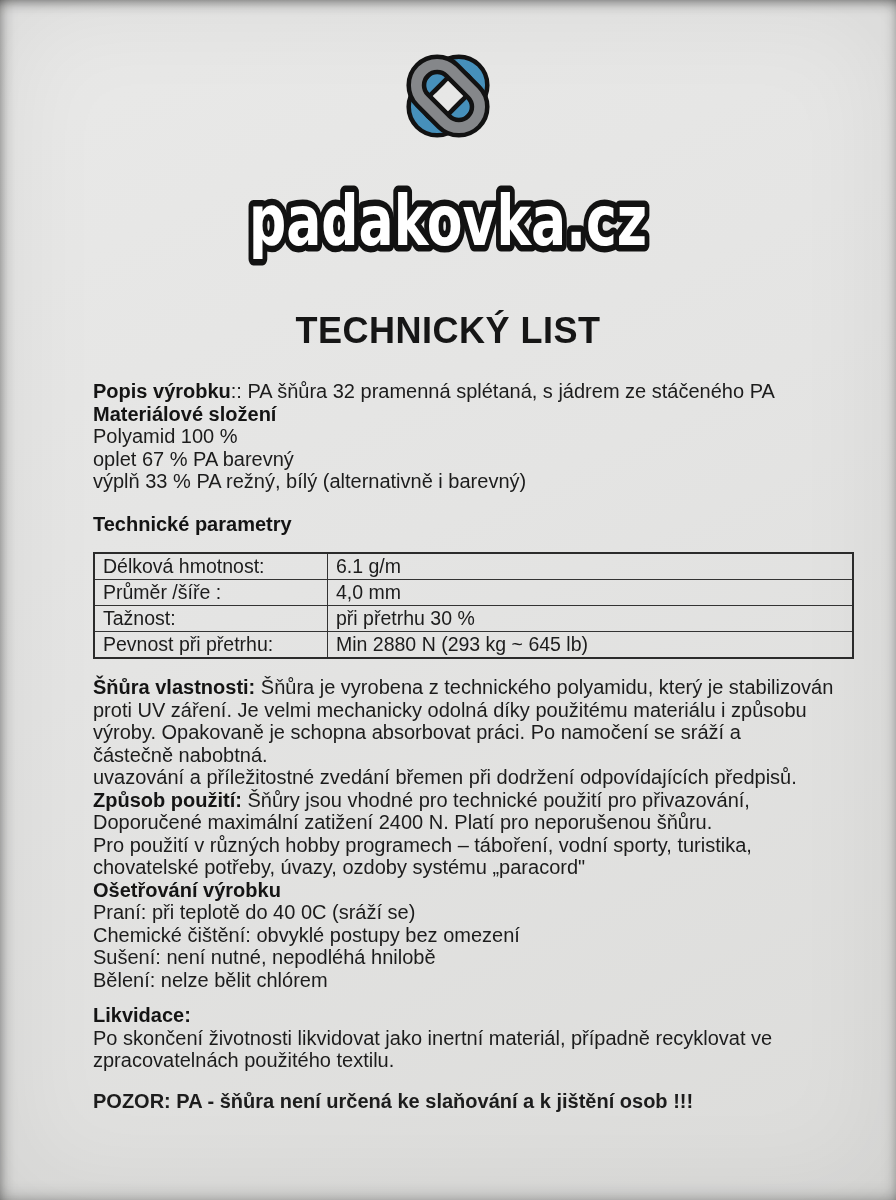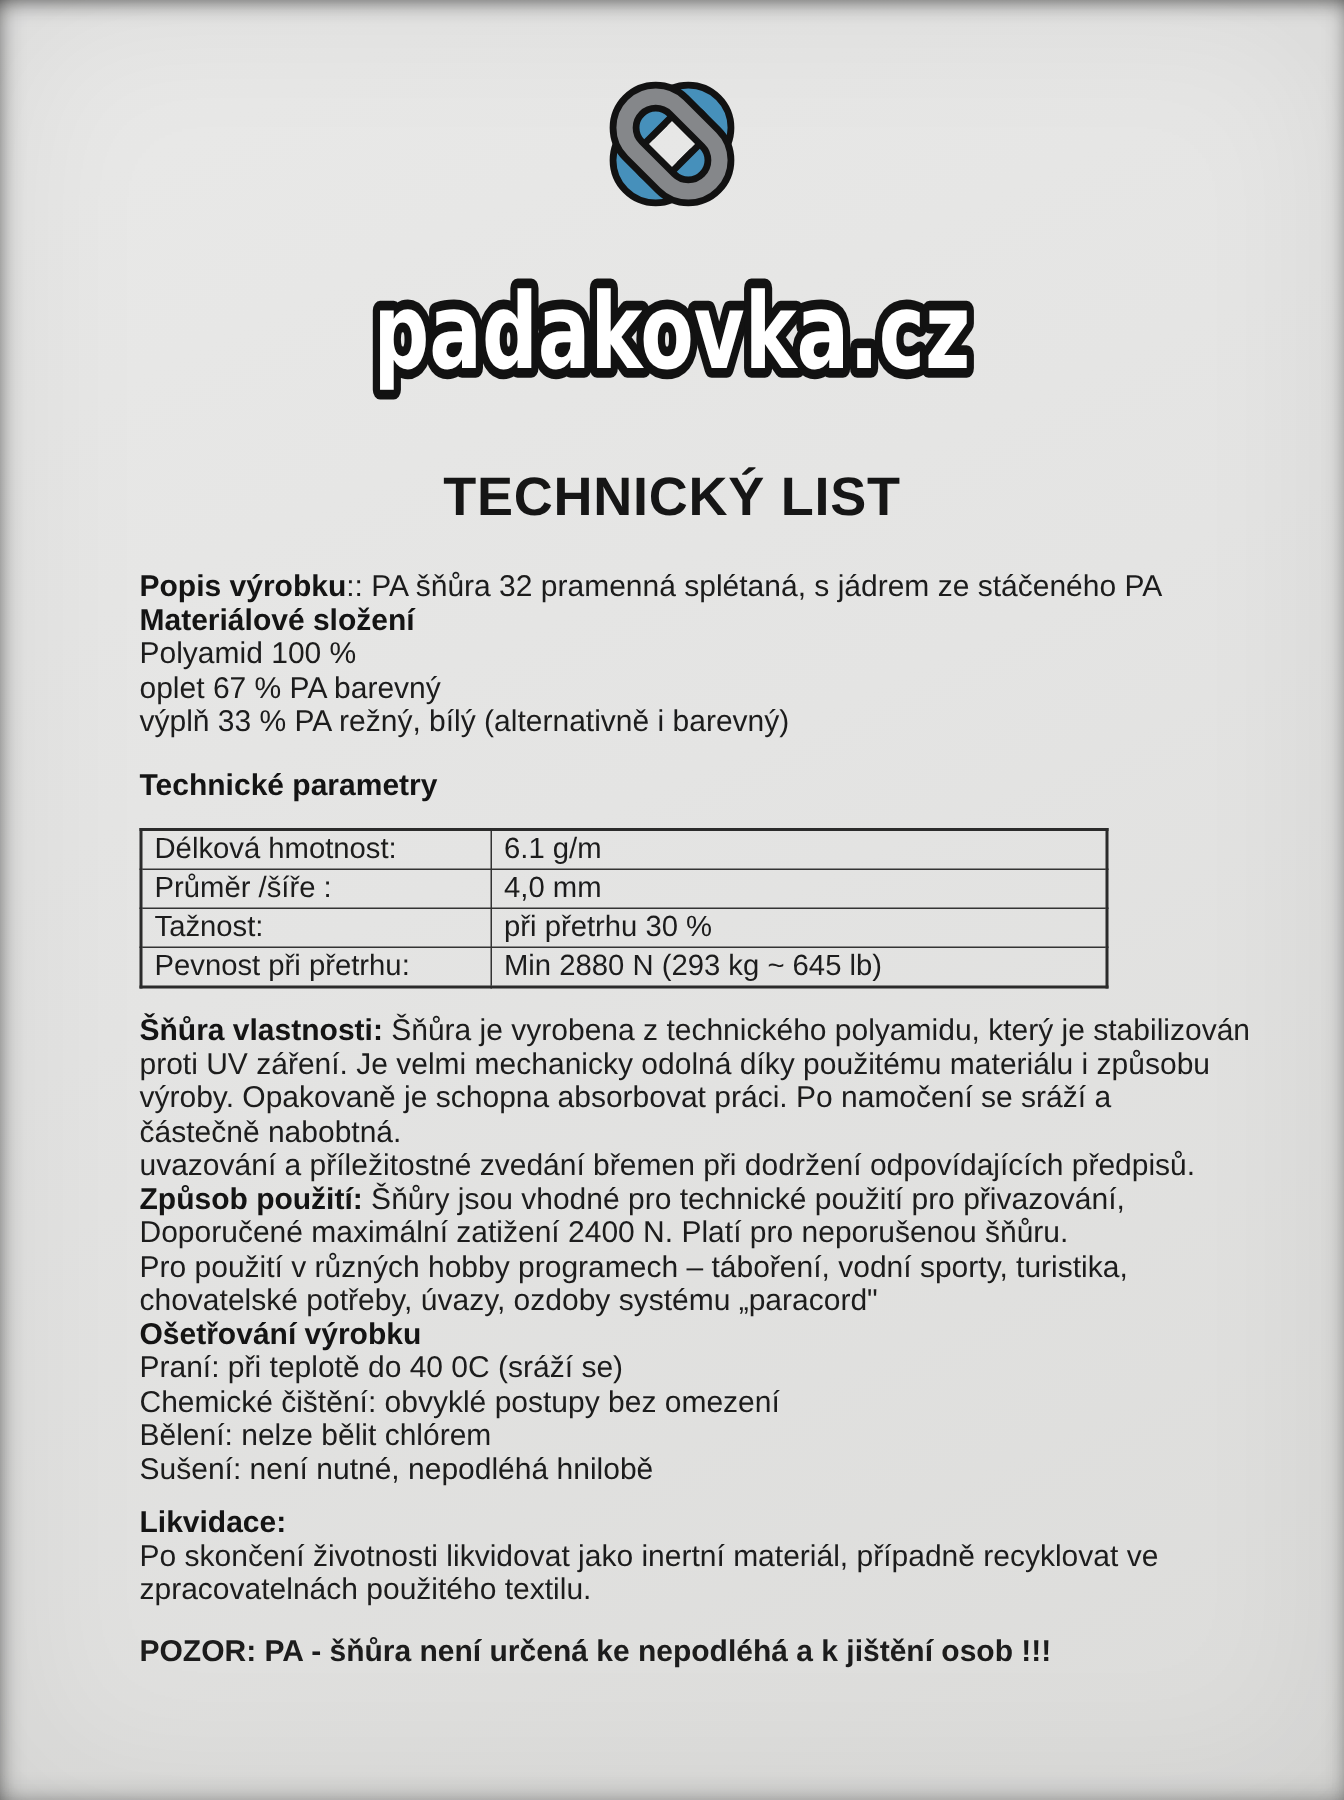--- a/index.html
+++ b/index.html
@@ -49,21 +49,21 @@
     line-height:22.5px;
   }
   .content p, .content .block{margin:0;}
   .mt-s{margin-top:15px;}
   .mt-m{margin-top:19.5px;}
   .mt-l{margin-top:22px;}
   b,strong{font-weight:bold;color:#141414;}
   
   table.params{
     margin-top:17px;
-    width:646px;
+    width:761px;
     border-collapse:collapse;
     table-layout:fixed;
     font-size:19.5px;
   }
   table.params{border:2px solid #2b2b2b;}
   table.params td{
     border:1.5px solid #333;
     height:25px;
     padding:0 0 0 8px;
     line-height:25px;
@@ -155,26 +155,26 @@
       <div><strong>Způsob použití:</strong><span> Šňůry jsou vhodné pro technické použití pro přivazování,</span></div>
       <div>Doporučené maximální zatižení 2400 N. Platí pro neporušenou šňůru.</div>
       <div>Pro použití v různých hobby programech – táboření, vodní sporty, turistika,</div>
       <div>chovatelské potřeby, úvazy, ozdoby systému „paracord"</div>
     </div>
 
     <div class="block mt-l">
       <div><strong>Ošetřování výrobku</strong></div>
       <div>Praní: při teplotě do 40 0C (sráží se)</div>
       <div>Chemické čištění: obvyklé postupy bez omezení</div>
+      <div>Sušení: není nutné, nepodléhá hnilobě</div>
       <div>Bělení: nelze bělit chlórem</div>
-      <div>Sušení: není nutné, nepodléhá hnilobě</div>
     </div>
 
     <div class="block" style="margin-top:13px;">
       <div><strong>Likvidace:</strong></div>
       <div>Po skončení životnosti likvidovat jako inertní materiál, případně recyklovat ve</div>
       <div>zpracovatelnách použitého textilu.</div>
     </div>
 
-    <div class="block warn" style="margin-top:18px;">POZOR: PA - šňůra není určená ke nepodléhá a k jištění osob !!!</div>
+    <div class="block warn" style="margin-top:18px;">POZOR: PA - šňůra není určená ke slaňování a k jištění osob !!!</div>
 
   </div>
 </div>
 
 </body></html>

